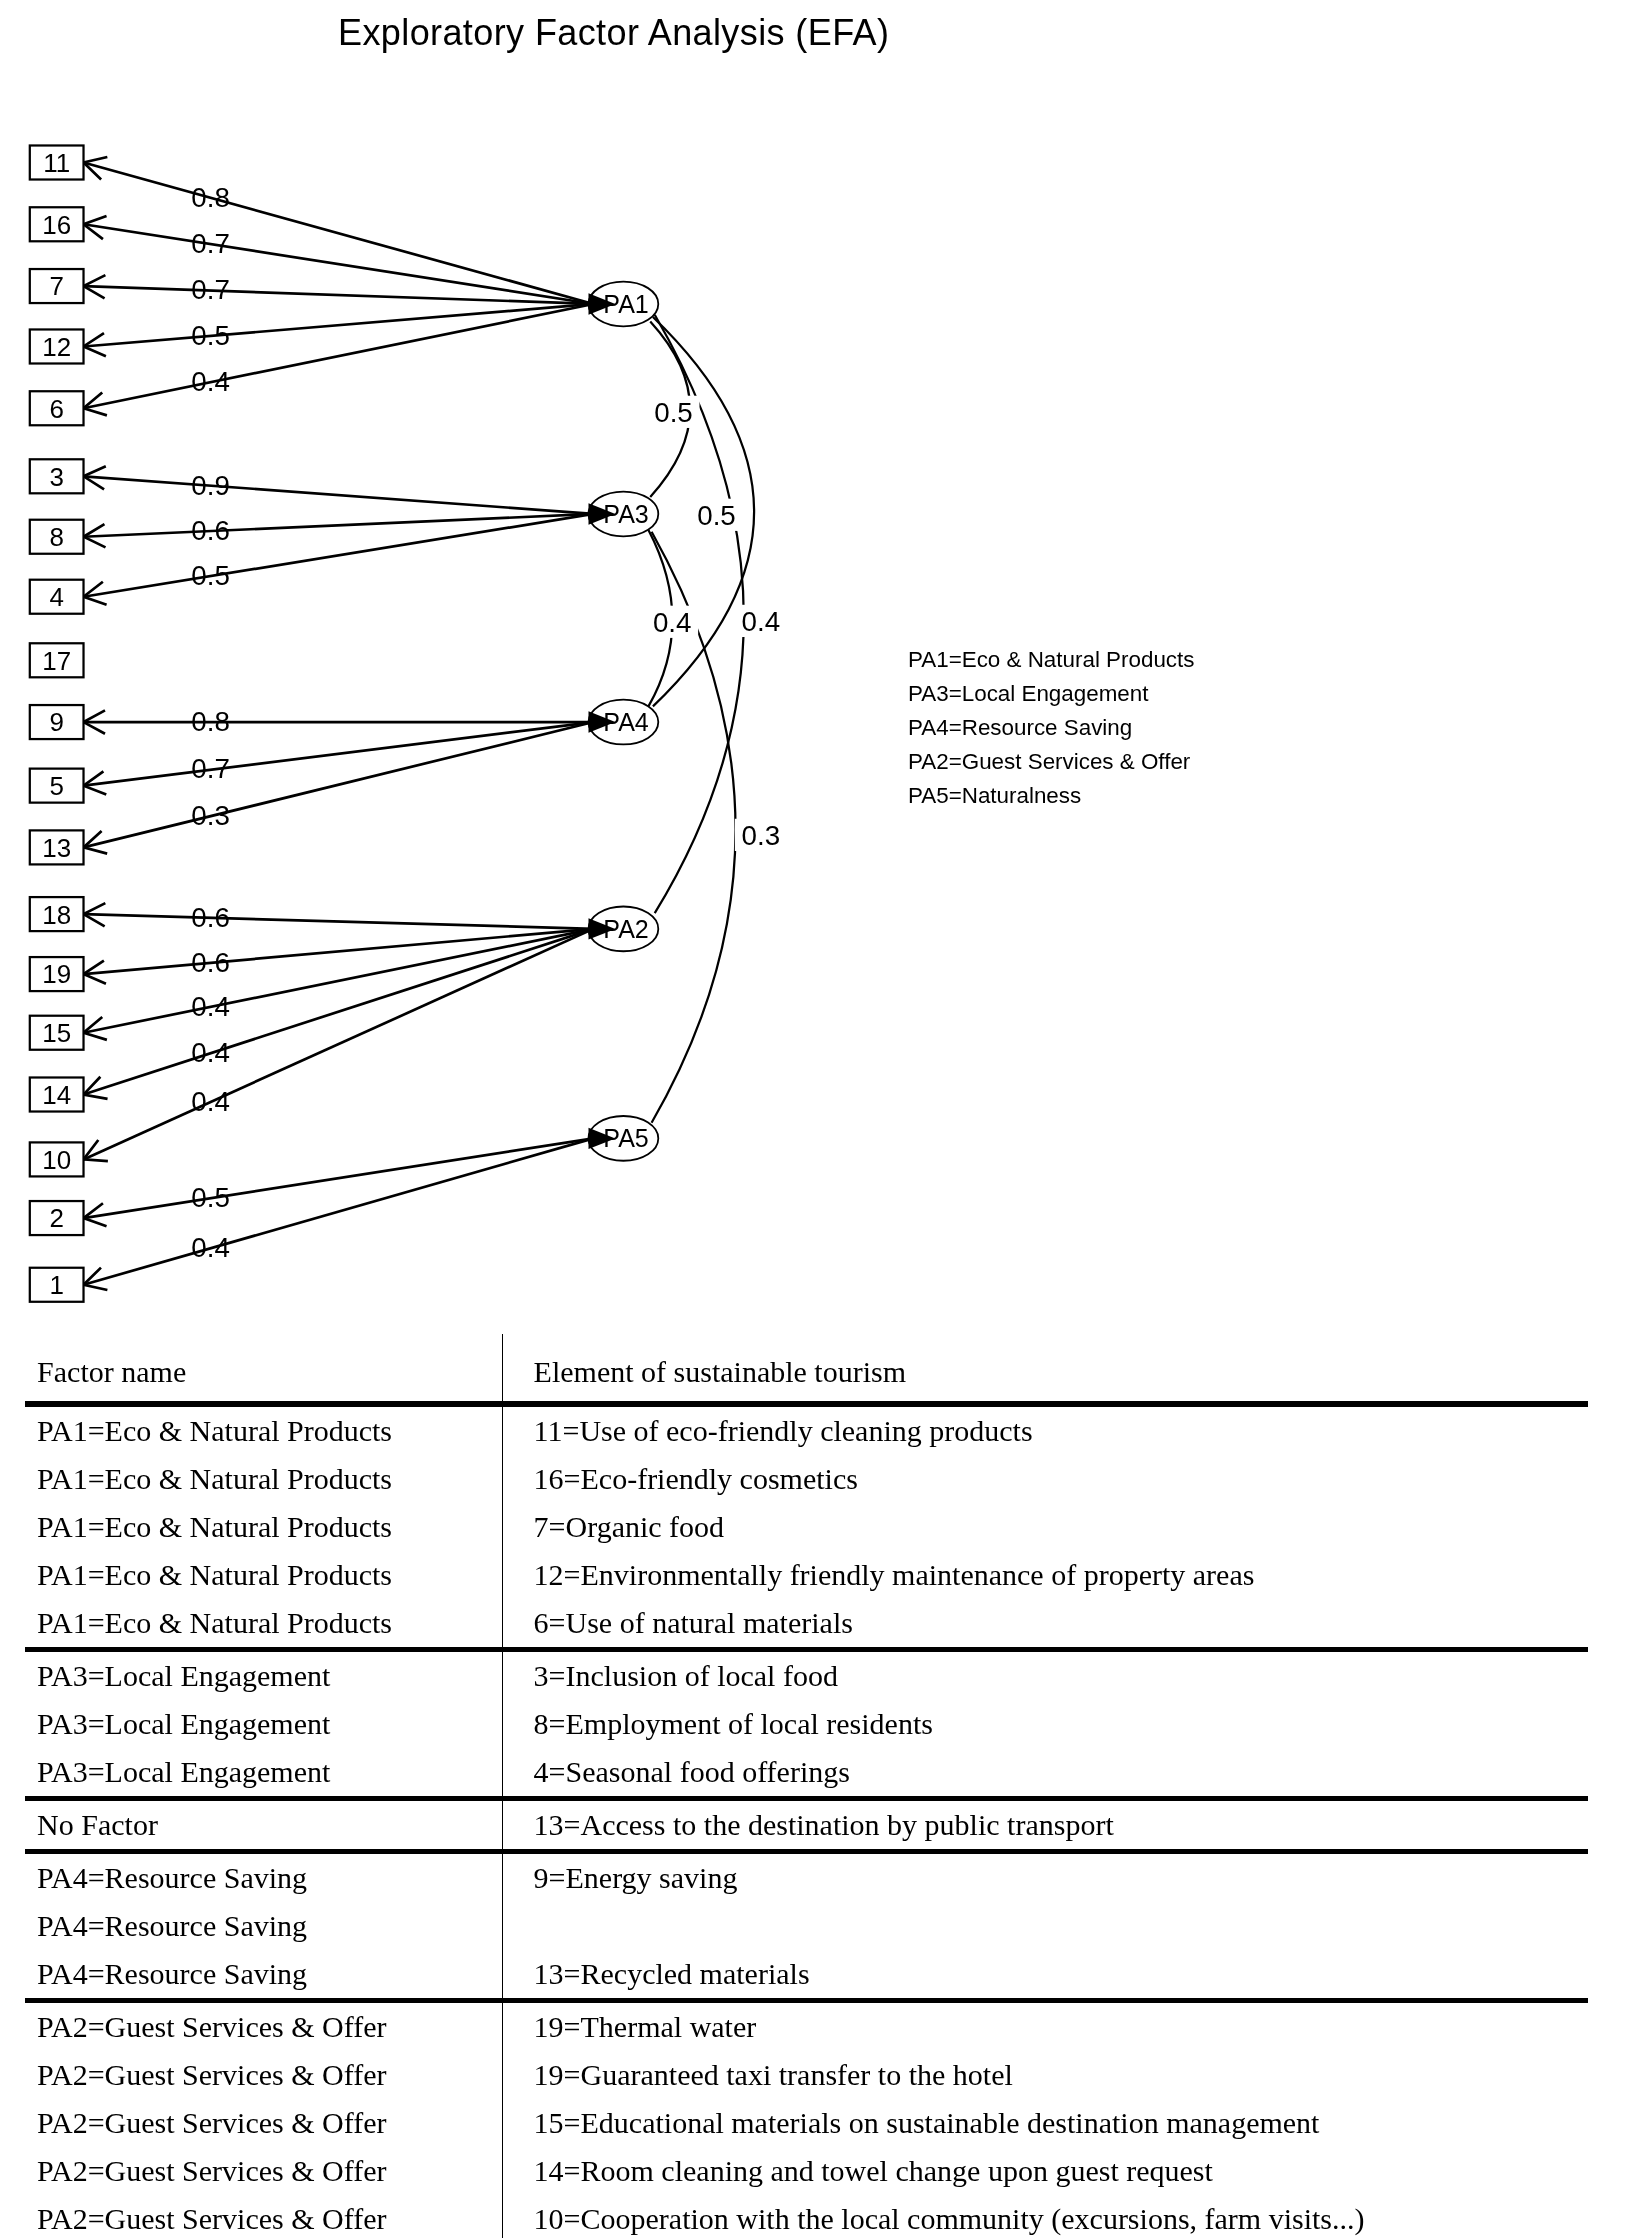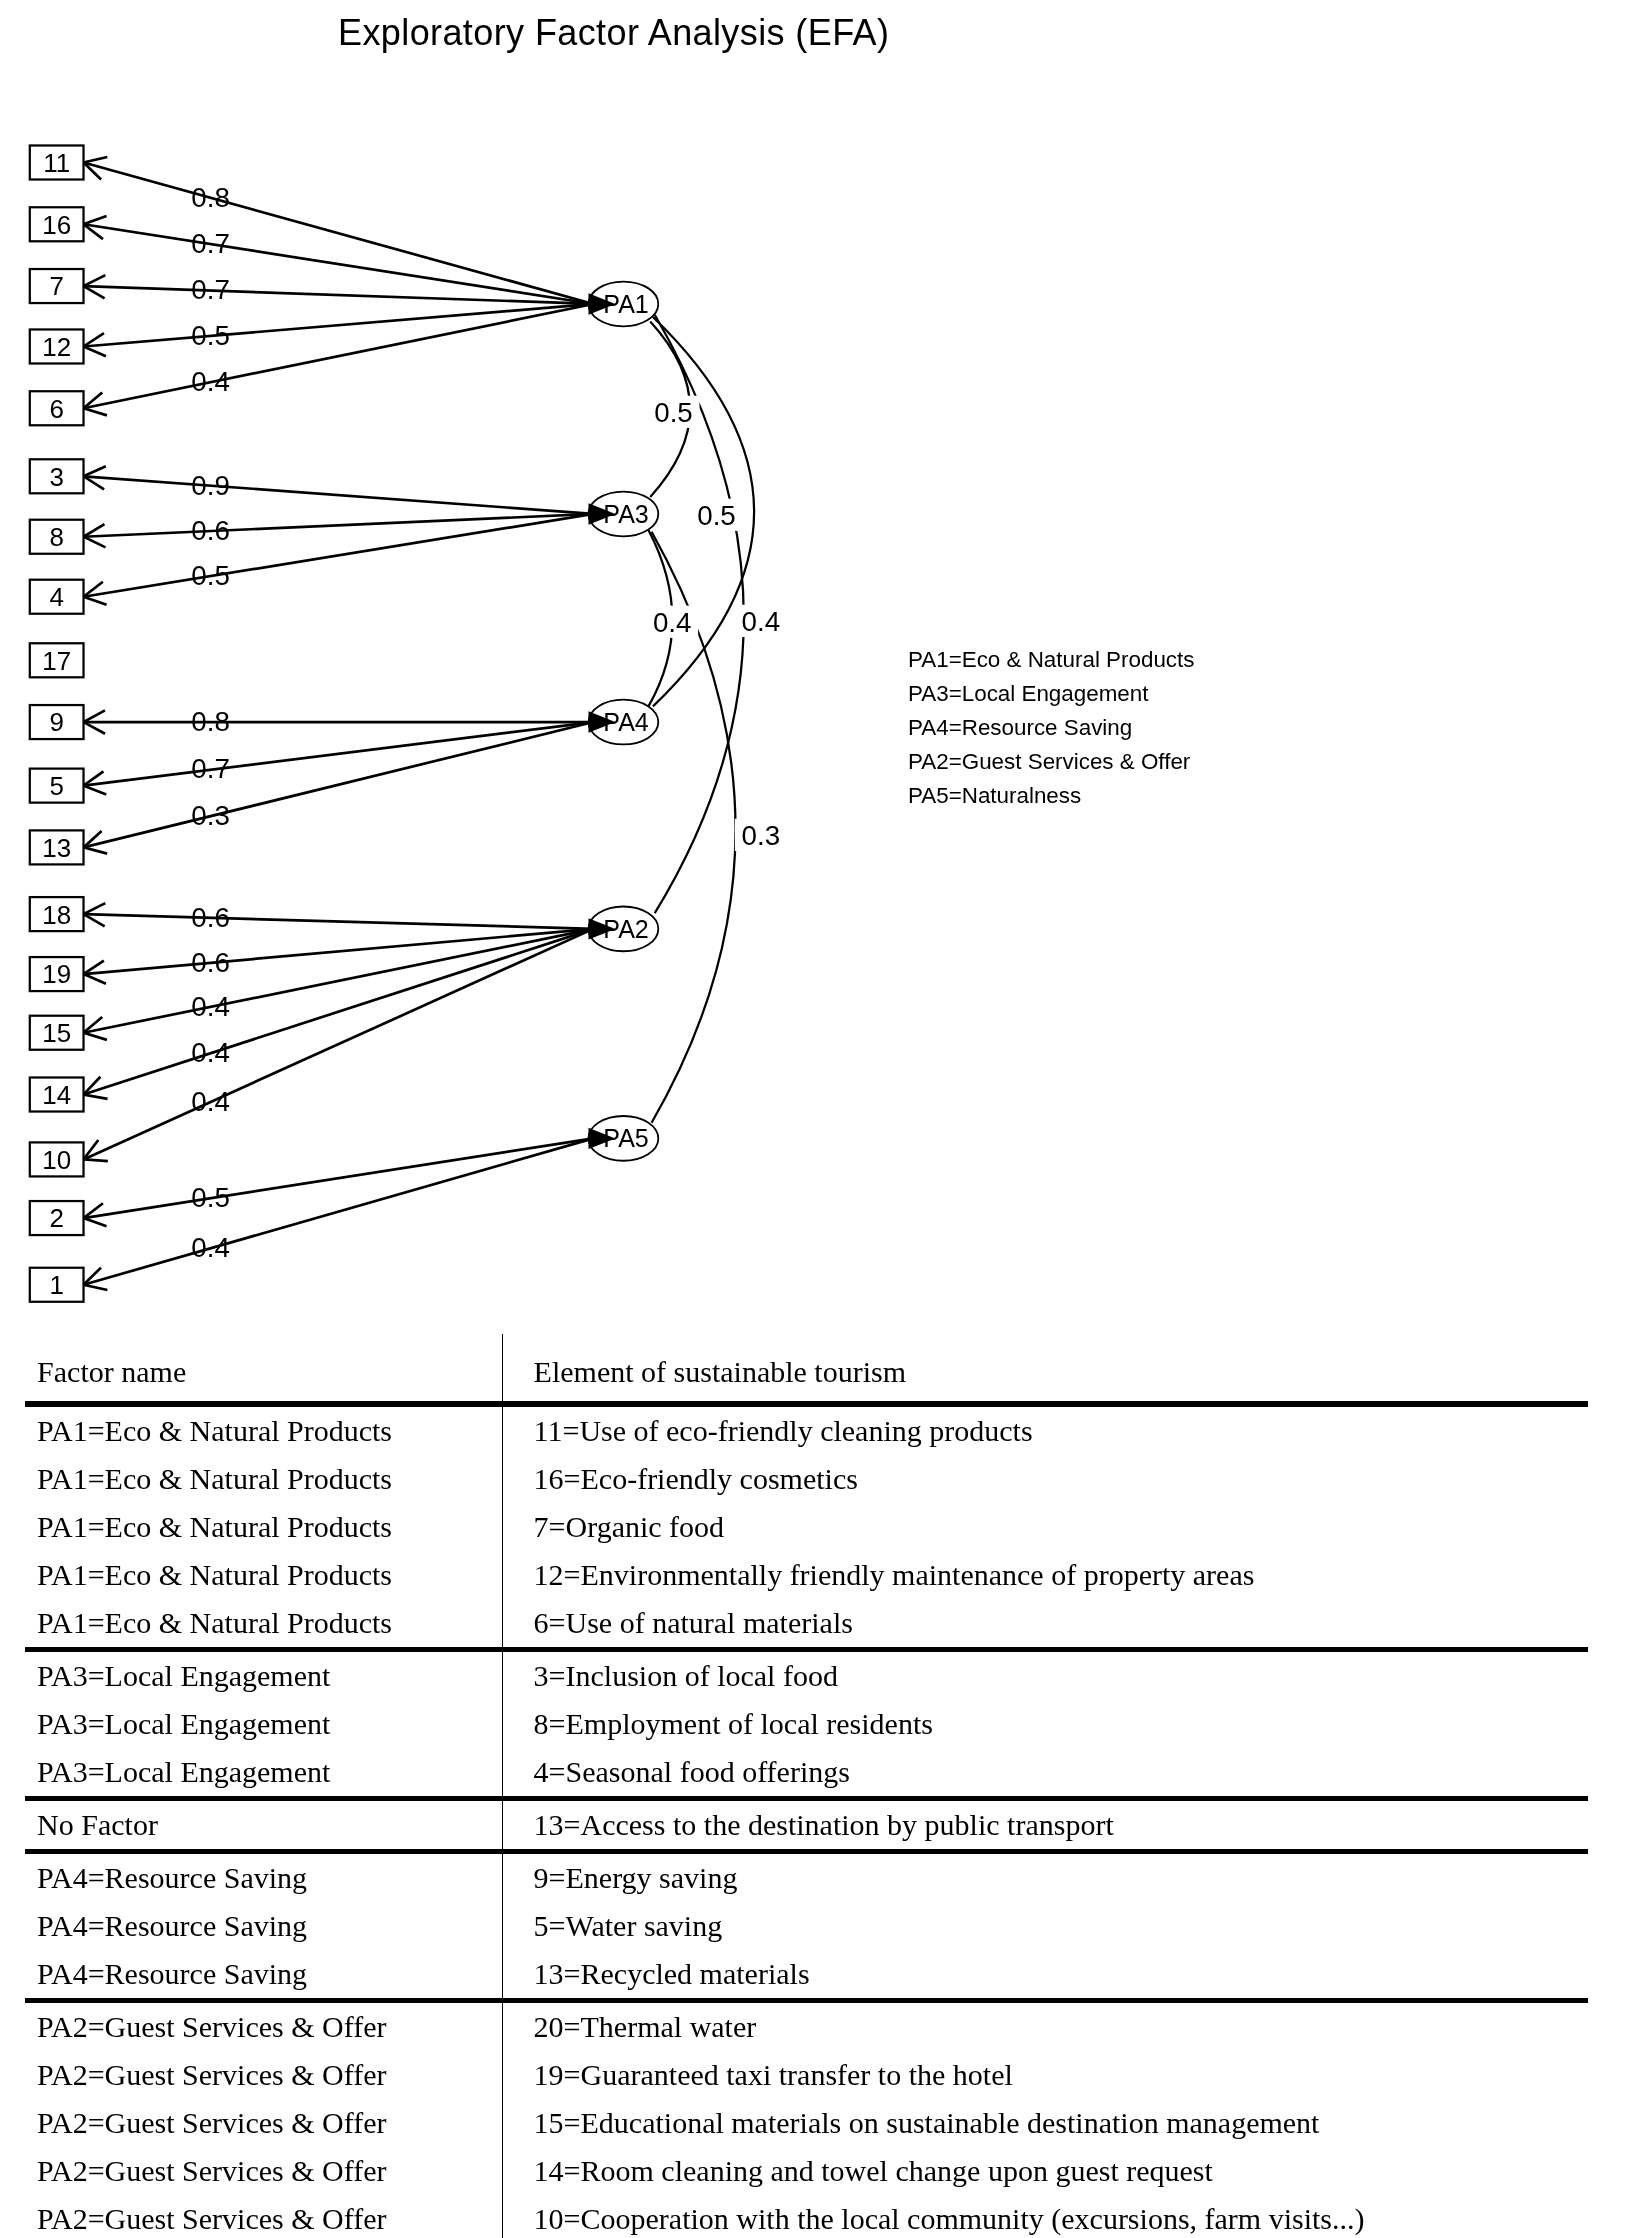--- a/index.html
+++ b/index.html
@@ -248,32 +248,31 @@
     </div>
   </div>
 
   <div class="ft-group">
     <div class="ft-row">
       <div class="col-factor">PA4=Resource Saving</div>
       <div class="col-element">9=Energy saving</div>
     </div>
     <div class="ft-row">
       <div class="col-factor">PA4=Resource Saving</div>
-      <div class="col-element">5=Water saving</div>
     </div>
     <div class="ft-row">
       <div class="col-factor">PA4=Resource Saving</div>
       <div class="col-element">13=Recycled materials</div>
     </div>
   </div>
 
   <div class="ft-group">
     <div class="ft-row">
       <div class="col-factor">PA2=Guest Services &amp; Offer</div>
-      <div class="col-element">20=Thermal water</div>
+      <div class="col-element">19=Thermal water</div>
     </div>
     <div class="ft-row">
       <div class="col-factor">PA2=Guest Services &amp; Offer</div>
       <div class="col-element">19=Guaranteed taxi transfer to the hotel</div>
     </div>
     <div class="ft-row">
       <div class="col-factor">PA2=Guest Services &amp; Offer</div>
       <div class="col-element">15=Educational materials on sustainable destination management</div>
     </div>
     <div class="ft-row">

